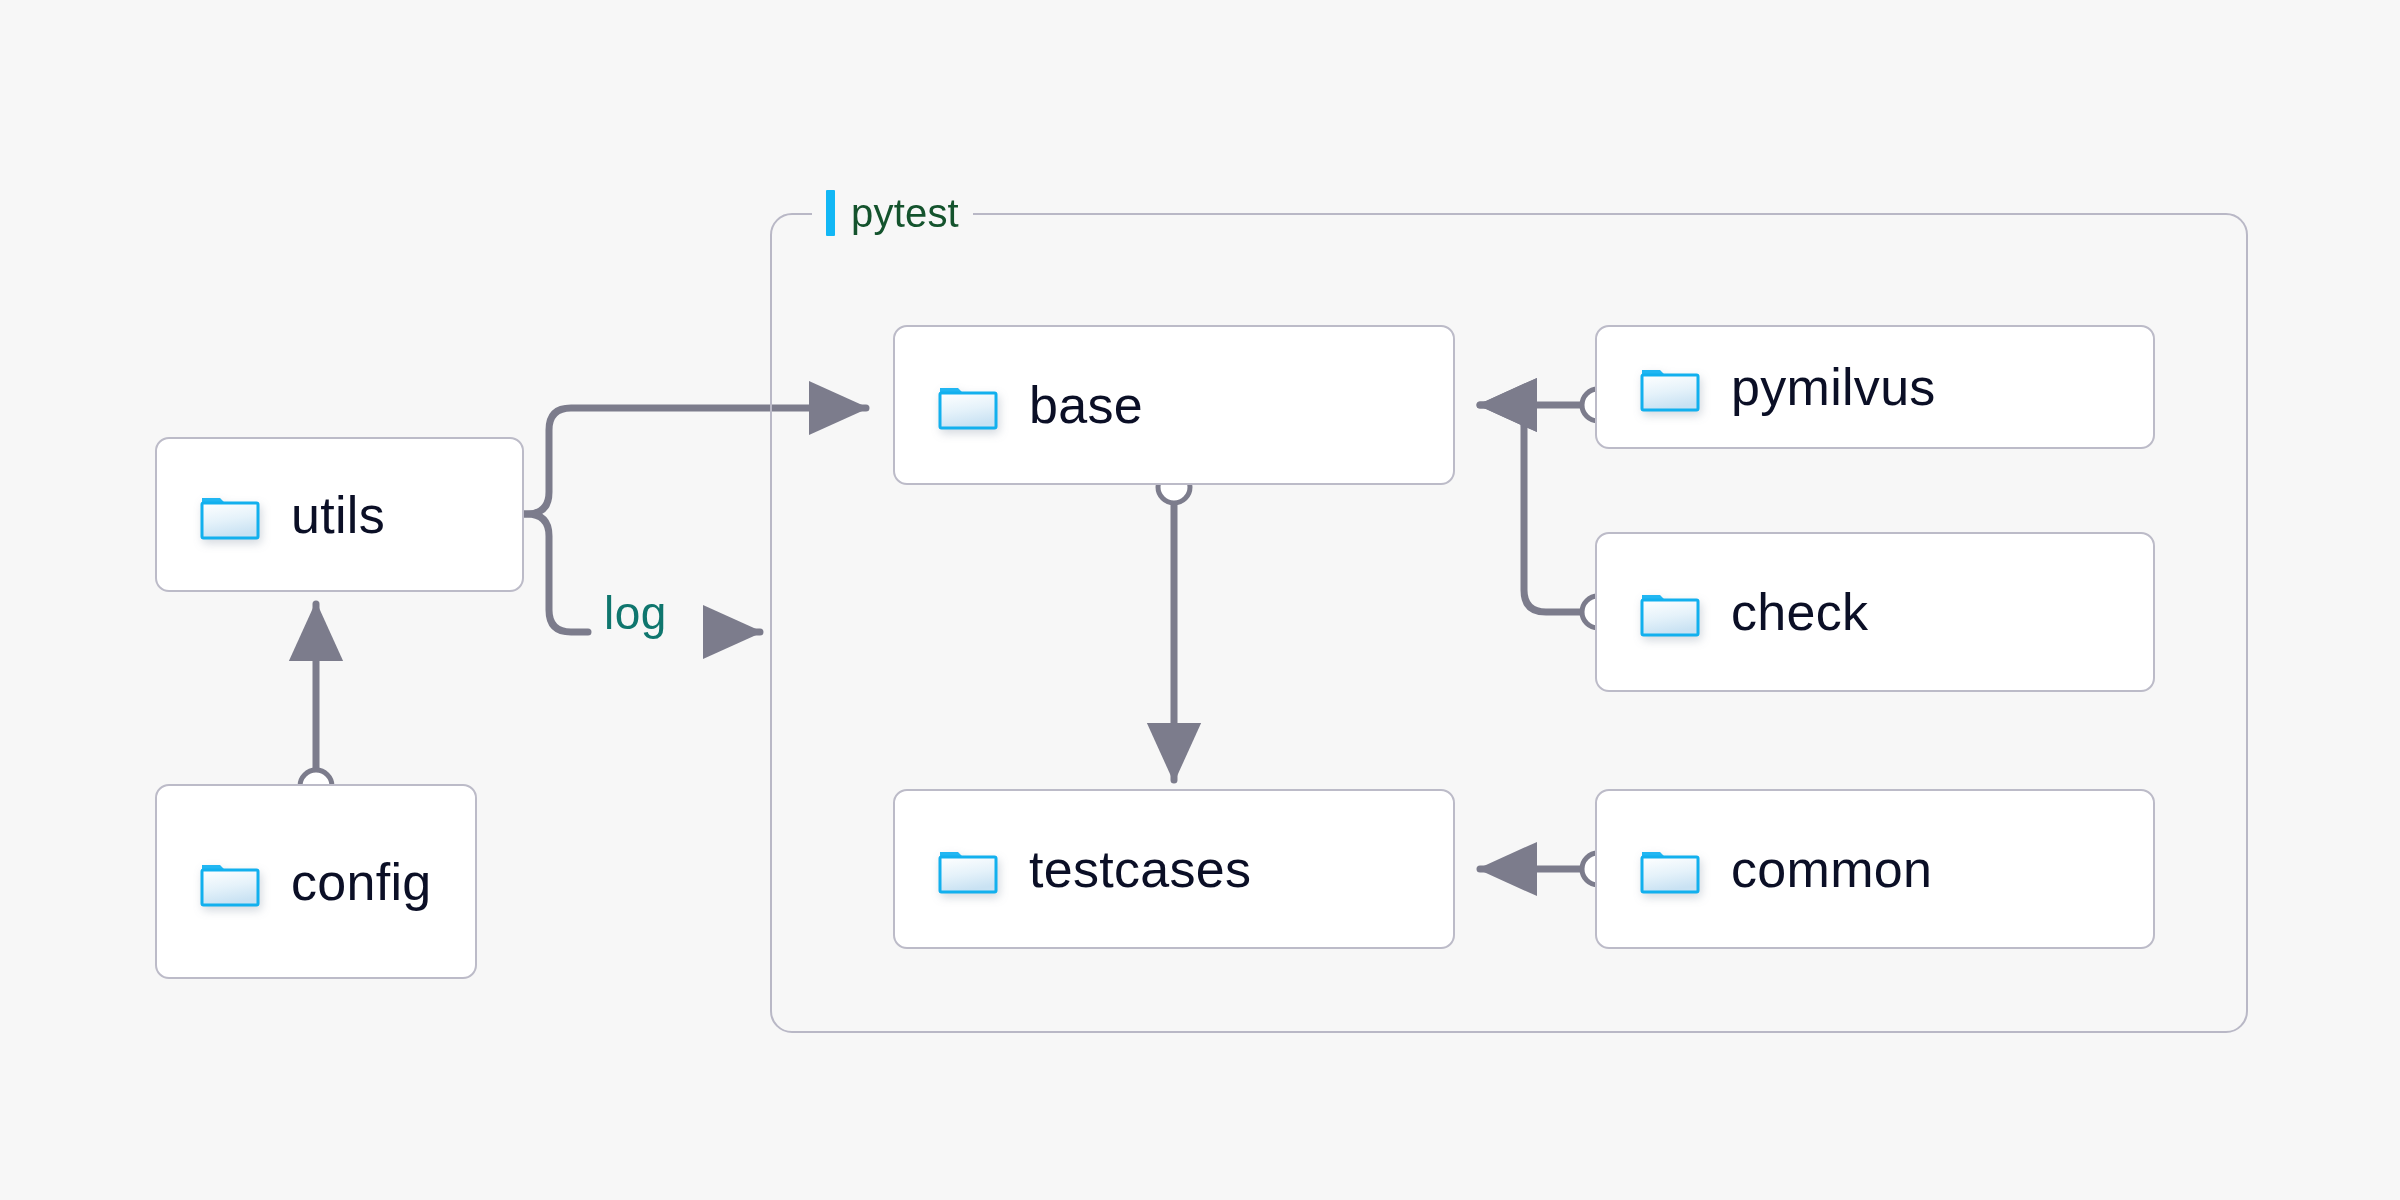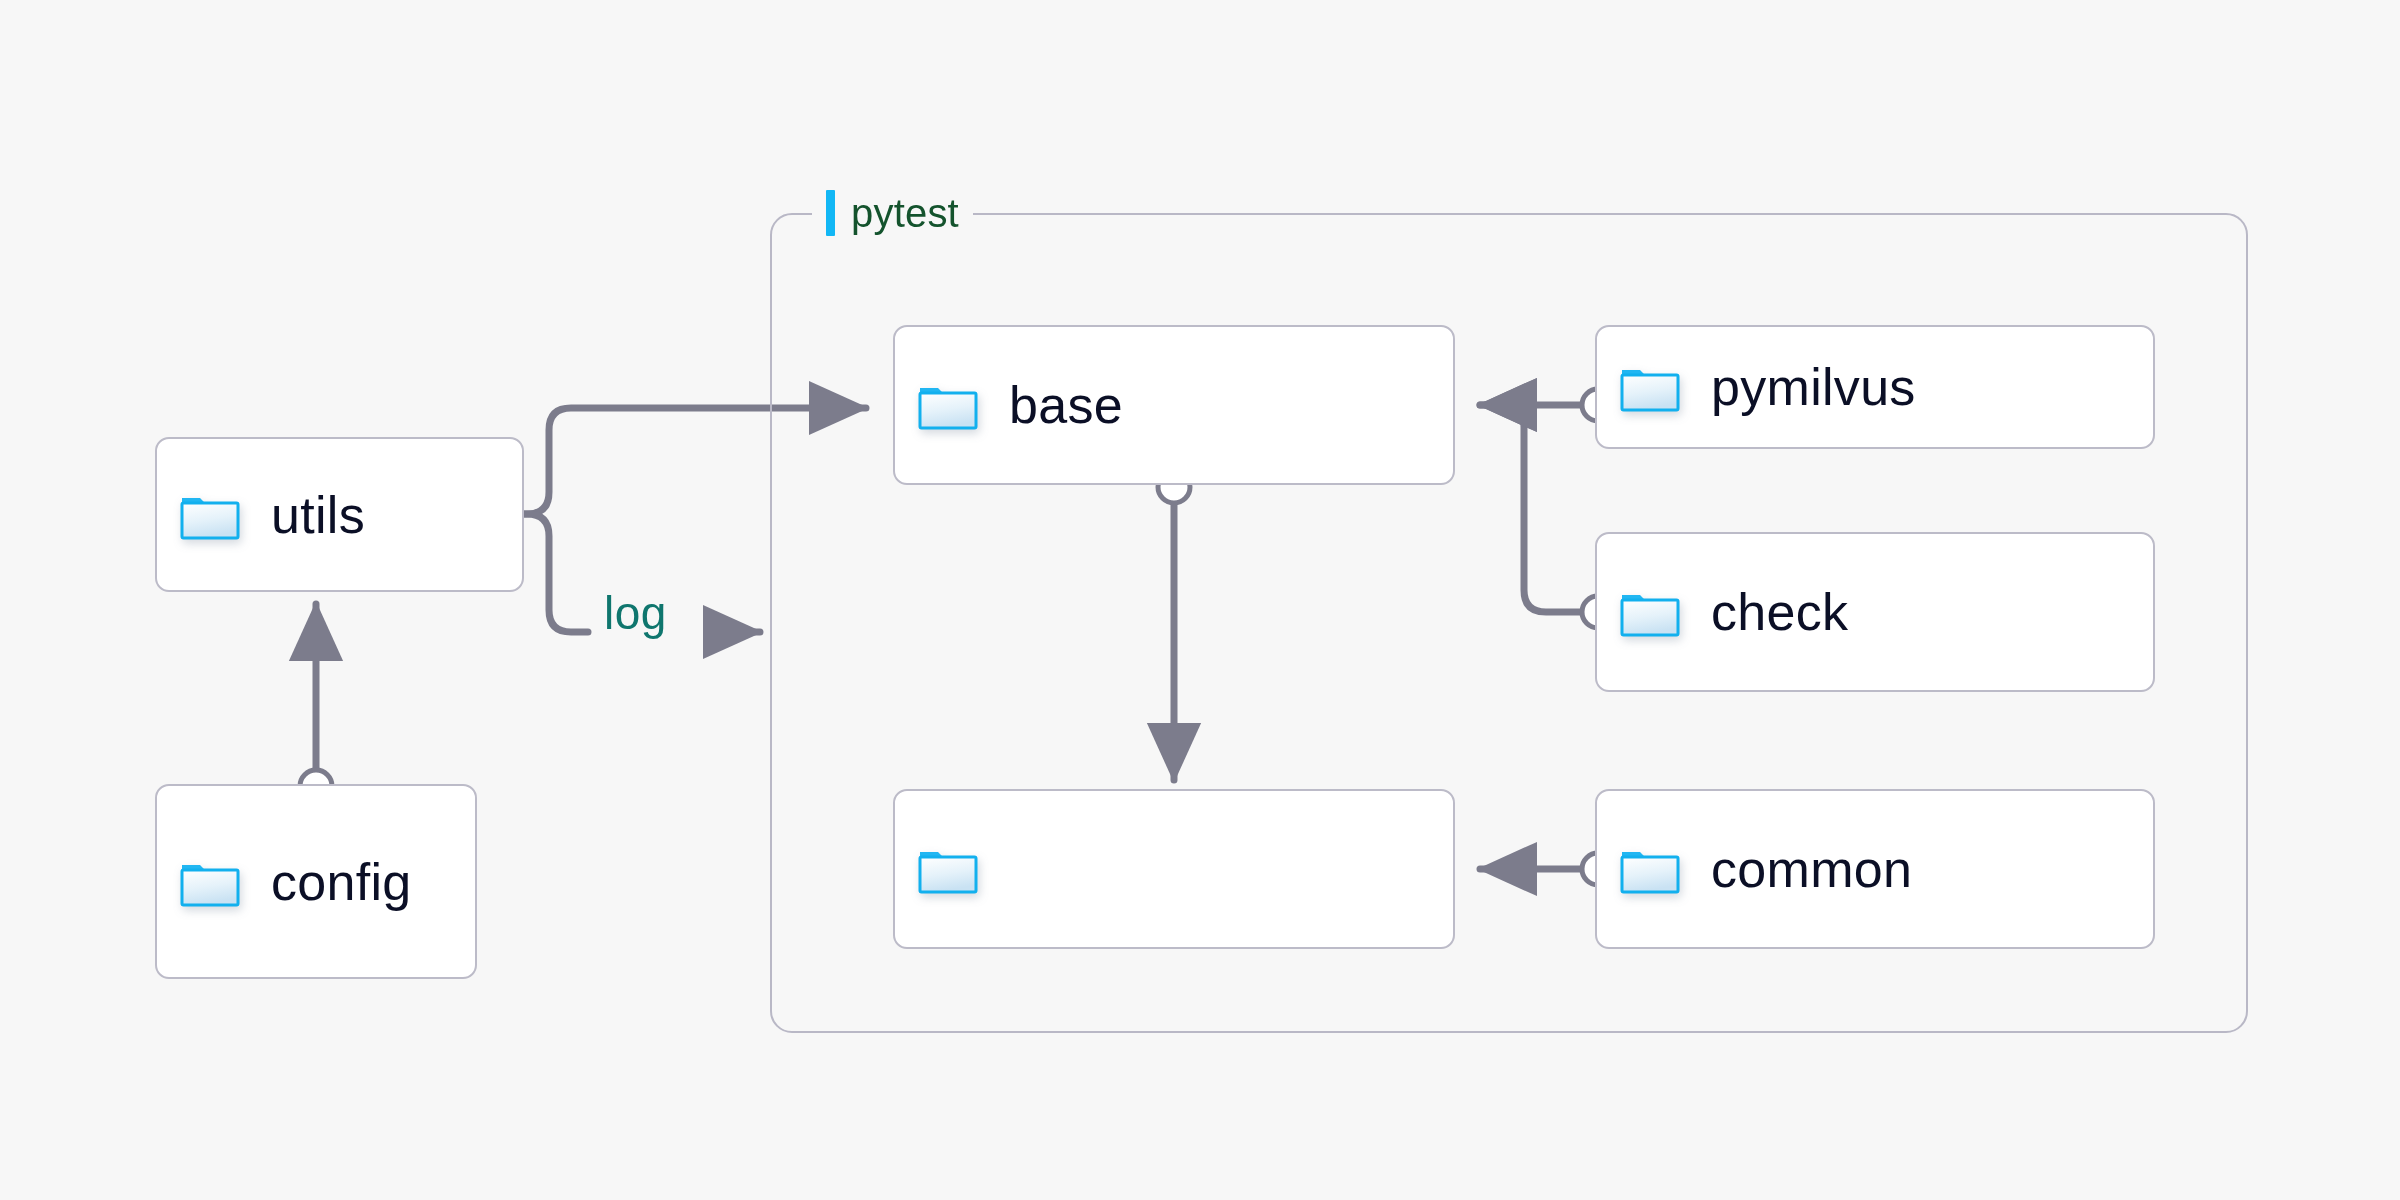--- a/index.html
+++ b/index.html
@@ -61,21 +61,21 @@
 
   
   .node {
     position: absolute;
     box-sizing: border-box;
     background: #ffffff;
     border: 2px solid #bcbbc8;
     border-radius: 14px;
     display: flex;
     align-items: center;
-    padding-left: 22px;
+    padding-left: 42px;
     gap: 30px;
   }
   .node-label {
     font-size: 52px;
     color: #0b0f26;
     letter-spacing: .3px;
     white-space: nowrap;
   }
 
   
@@ -180,20 +180,21 @@
     <span class="node-label">base</span>
   </div>
 
   <div class="node" style="left:893px; top:789px; width:562px; height:160px;">
     <span class="folder-icon">
       <svg viewBox="0 0 62 52" xmlns="http://www.w3.org/2000/svg">
         <path d="M3 9 h18 l5 5 h33 v5 H3 Z" fill="#21b6f2"></path>
         <rect x="3" y="14" width="56" height="35" rx="1.5" fill="url(#folderGrad)" stroke="#12b0ee" stroke-width="3"></rect>
       </svg>
     </span>
+    <span class="node-label">testcases</span>
   </div>
 
   <div class="node" style="left:1595px; top:325px; width:560px; height:124px;">
     <span class="folder-icon">
       <svg viewBox="0 0 62 52" xmlns="http://www.w3.org/2000/svg">
         <path d="M3 9 h18 l5 5 h33 v5 H3 Z" fill="#21b6f2"></path>
         <rect x="3" y="14" width="56" height="35" rx="1.5" fill="url(#folderGrad)" stroke="#12b0ee" stroke-width="3"></rect>
       </svg>
     </span>
     <span class="node-label">pymilvus</span>

